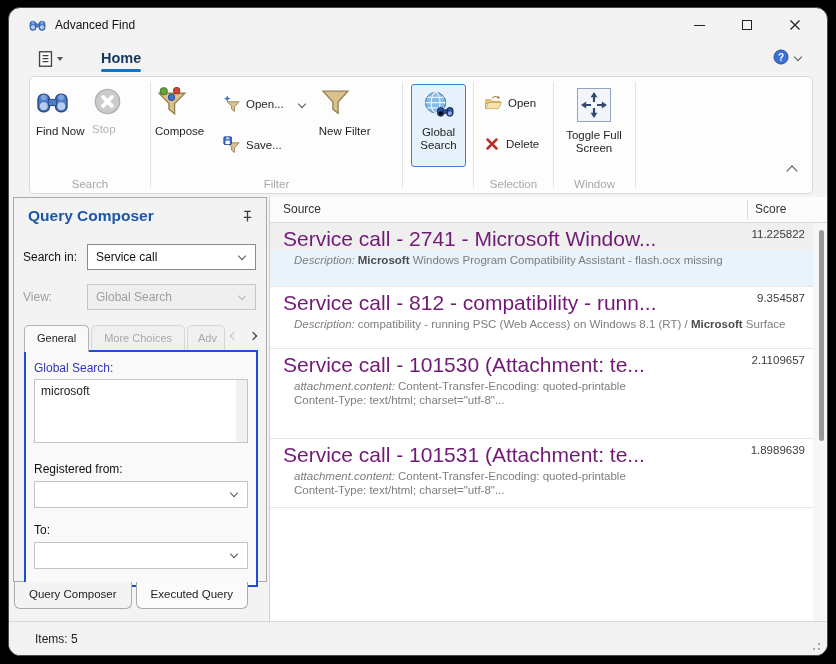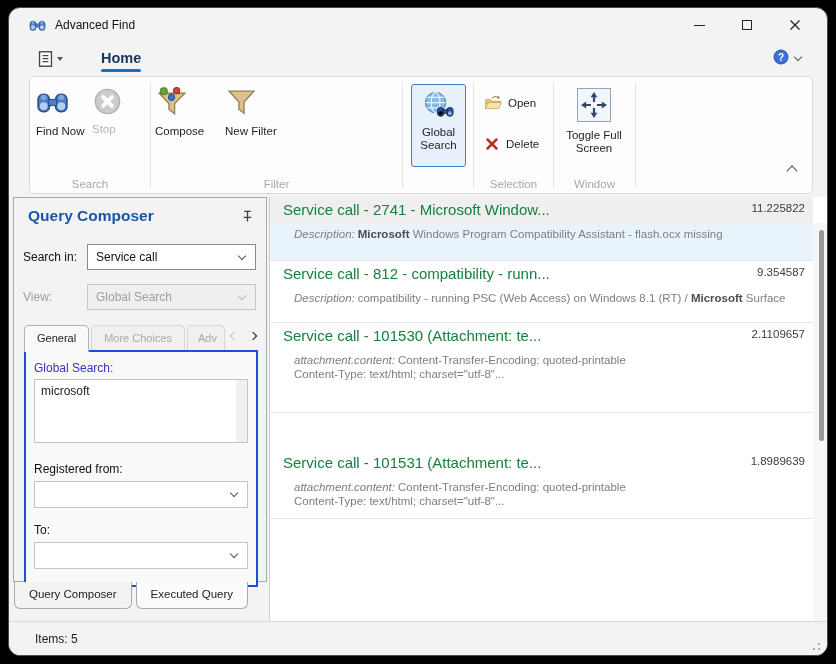--- a/index.html
+++ b/index.html
@@ -92,23 +92,23 @@
   .dtab.active { background:#f3f3f3; }
 
   
   .results { position:absolute; left:260px; top:189px; width:560px; height:424px; background:#fff; border-left:1px solid #cfcfcf; }
   .rheader { position:relative; height:26px; background:#fcfcfc; border-bottom:1px solid #dadada; font-size:12px; color:#333; }
   .col-source { position:absolute; left:13px; top:5px; }
   .col-score { position:absolute; left:485px; top:5px; }
   .hsep { position:absolute; left:477px; top:3px; bottom:3px; width:1px; background:#dadada; }
   .rows { margin-right:16px; }
   .rrow { position:relative; border-bottom:1px solid #e7e7e7; display:flex; flex-direction:column; overflow:hidden; }
-  .rrow.h1 { height:64px; } .rrow.h2 { height:59px; } .rrow.h3 { height:62px; } .rrow.h4 { height:90px; } .rrow.h5 { height:69px;margin-top:37px; }
+  .rrow.h1 { height:64px; } .rrow.h2 { height:59px; } .rrow.h3 { height:62px; } .rrow.h4 { height:90px; } .rrow.h5 { height:69px; }
   .r-title-line { height:27px; padding:4px 0 0 13px; }
-  .r-title { font-size:15px; color:#15803d; }
+  .r-title { font-size:21px; color:#701a75; }
   .r-score { position:absolute; right:8px; top:5px; font-size:11.5px; color:#3c3c3c; }
   .r-body { flex:1; padding-left:24px; }
   .row1 .r-title-line { background:#efefef; }
   .row1 .r-body { background:#e9f3fc; }
   .r-desc { font-size:11.5px; line-height:14px; color:#7e7e7e; padding-top:3px; }
   .r-desc.l2 { padding-top:0; }
   .d-label { font-style:italic; margin-right:3px; }
   .d-bold { font-weight:bold; color:#4d4d4d; }
   .vscroll { position:absolute; right:0; top:26px; bottom:0; width:16px; background:#f6f6f6; }
   .vthumb { position:absolute; left:6px; top:7px; width:5px; height:211px; background:#999; border-radius:3px; }
@@ -209,20 +209,39 @@
     <div class="rgroup g-filter">
       <div class="bigbtn">
         <svg width="33" height="33" viewBox="0 0 32 32">
           <path d="M4 7 h25 l-10 10 v10 l-5.5 -4.5 v-5.5 z" fill="#d9c28e" stroke="#96804d" stroke-width="1.3"></path>
           <circle cx="8.5" cy="5" r="3.4" fill="#67a43c" stroke="#4c7c2a"></circle>
           <circle cx="21" cy="4.5" r="3" fill="#cf4435" stroke="#9c3227"></circle>
           <circle cx="16" cy="11" r="3" fill="#3f74c9" stroke="#2b5394"></circle>
         </svg>
         <span class="blabel">Compose</span>
       </div>
+      <div class="col-openssave">
+        <div class="smallrow">
+          <svg width="17" height="17" viewBox="0 0 20 20">
+            <path d="M5 8 h14 l-5.5 6 v5.5 l-3.5 -3 v-3.5 z" fill="#d9c28e" stroke="#96804d"></path>
+            <polygon points="5,0.5 6.2,3.2 9,4.3 6.2,5.4 5,8.2 3.8,5.4 1,4.3 3.8,3.2" fill="#3f74c9"></polygon>
+          </svg>
+          <span>Open...</span>
+          <span class="chev" style="margin-left:9px"></span>
+        </div>
+        <div class="smallrow">
+          <svg width="17" height="17" viewBox="0 0 20 20">
+            <path d="M5 8 h14 l-5.5 6 v5.5 l-3.5 -3 v-3.5 z" fill="#d9c28e" stroke="#96804d"></path>
+            <rect x="1" y="1" width="9" height="9" rx="1" fill="#3a6bc9" stroke="#27498c"></rect>
+            <rect x="3" y="5.5" width="5" height="4" fill="#fff"></rect>
+            <rect x="3.5" y="1.5" width="4" height="2.5" fill="#bcd0f2"></rect>
+          </svg>
+          <span>Save...</span>
+        </div>
+      </div>
       <div class="bigbtn" style="margin-left:14px;width:62px">
         <svg width="33" height="33" viewBox="0 0 32 32">
           <path d="M4 5 h24 l-9.5 10.5 v11 l-5 -4 v-7 z" fill="#d9c28e" stroke="#96804d" stroke-width="1.3"></path>
         </svg>
         <span class="blabel">New Filter</span>
       </div>
       <span class="glabel">Filter</span>
     </div>
 
     <div class="vsep"></div>
@@ -347,20 +366,25 @@
         </div>
       </div>
     </div>
     <div class="dock-tabs">
       <div class="dtab active">Query Composer</div>
       <div class="dtab">Executed Query</div>
     </div>
   </div>
 
   <div class="results">
+    <div class="rheader">
+      <span class="col-source">Source</span>
+      <span class="hsep"></span>
+      <span class="col-score">Score</span>
+    </div>
     <div class="rows">
 
       <div class="rrow row1 h1">
         <div class="r-title-line">
           <span class="r-title">Service call - 2741 - Microsoft Window...</span>
           <span class="r-score">11.225822</span>
         </div>
         <div class="r-body">
           <div class="r-desc"><span class="d-label">Description:</span><span></span><span class="d-bold">Microsoft</span><span> Windows Program Compatibility Assistant - flash.ocx missing</span></div>
           <div class="r-desc l2"></div>

